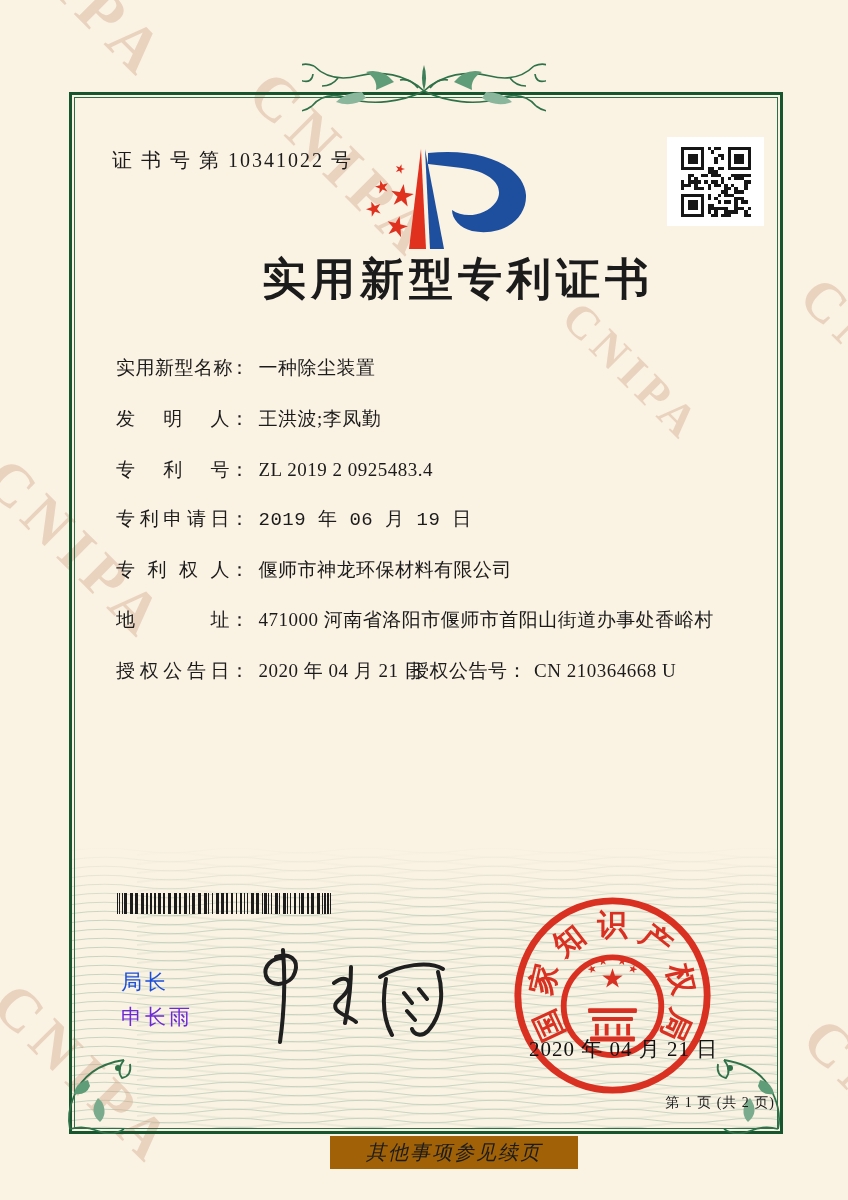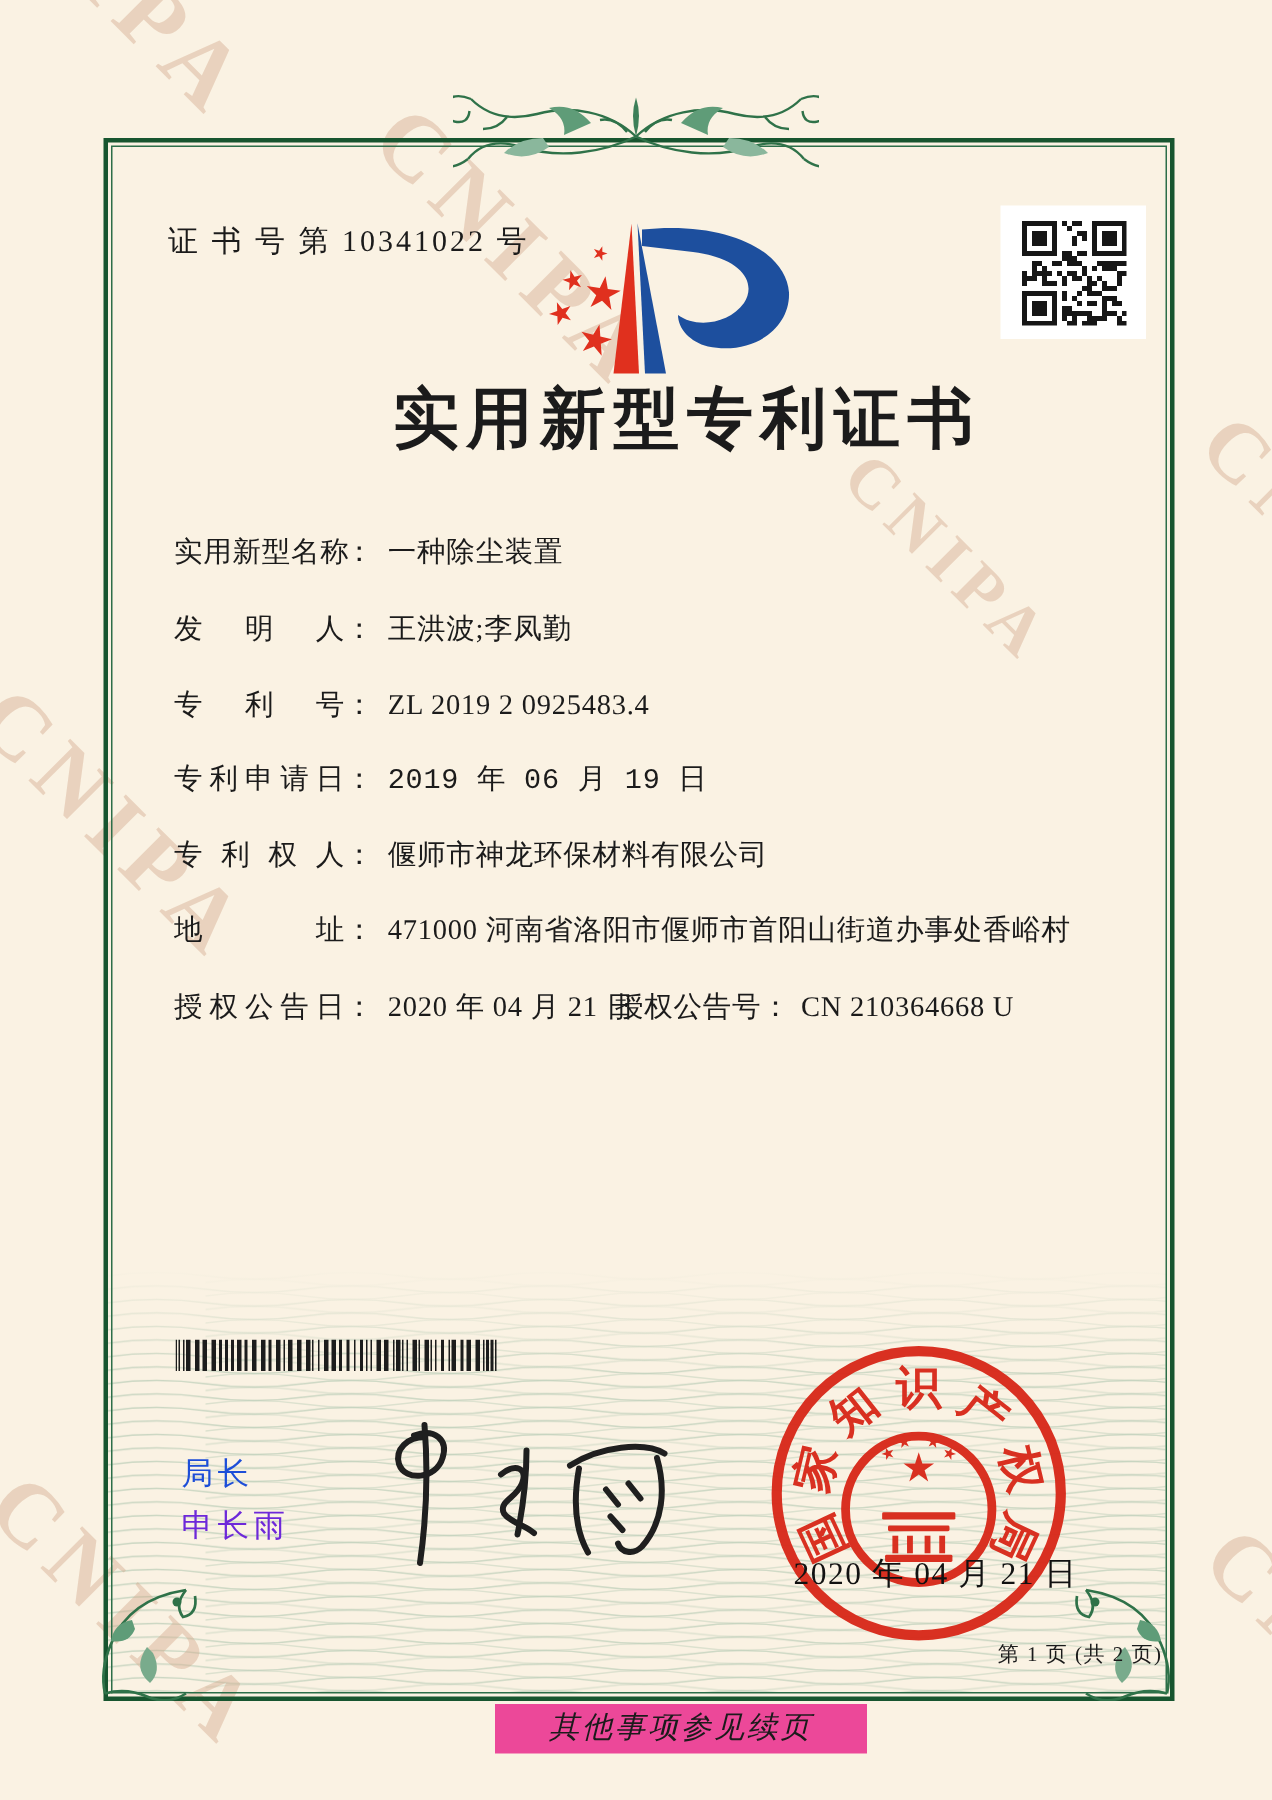--- a/index.html
+++ b/index.html
@@ -42,21 +42,21 @@
   .sig-name{position:absolute;left:121px;top:1003px;font-size:21px;letter-spacing:3px;
             font-family:"Liberation Sans",sans-serif;color:#6d28d9;z-index:5;}
   .sig-hand{position:absolute;left:246px;top:945px;z-index:5;}
   
   .seal{position:absolute;left:510px;top:893px;z-index:5;opacity:.96;}
   .seal-date{position:absolute;left:529px;top:1035px;font-size:21px;letter-spacing:1px;
              color:#111;z-index:6;white-space:nowrap;}
   
   .pageinfo{position:absolute;left:69px;top:1094px;width:706px;text-align:right;
             font-size:14px;letter-spacing:1px;z-index:5;}
-  .note{position:absolute;left:330px;top:1136px;width:248px;height:33px;background:#ec4899;
+  .note{position:absolute;left:330px;top:1136px;width:248px;height:33px;background:#a16207;
         text-align:center;line-height:33px;font-size:20px;letter-spacing:2px;
         font-style:italic;z-index:5;}
   .orn{position:absolute;z-index:4;}
 </style>
 </head>
 <body>
 
 <svg width="0" height="0" style="position:absolute">
   <defs>
     <path id="star" d="M0,-1 L0.2245,-0.309 L0.9511,-0.309 L0.3633,0.118 L0.5878,0.809 L0,0.382 L-0.5878,0.809 L-0.3633,0.118 L-0.9511,-0.309 L-0.2245,-0.309 Z"></path>

